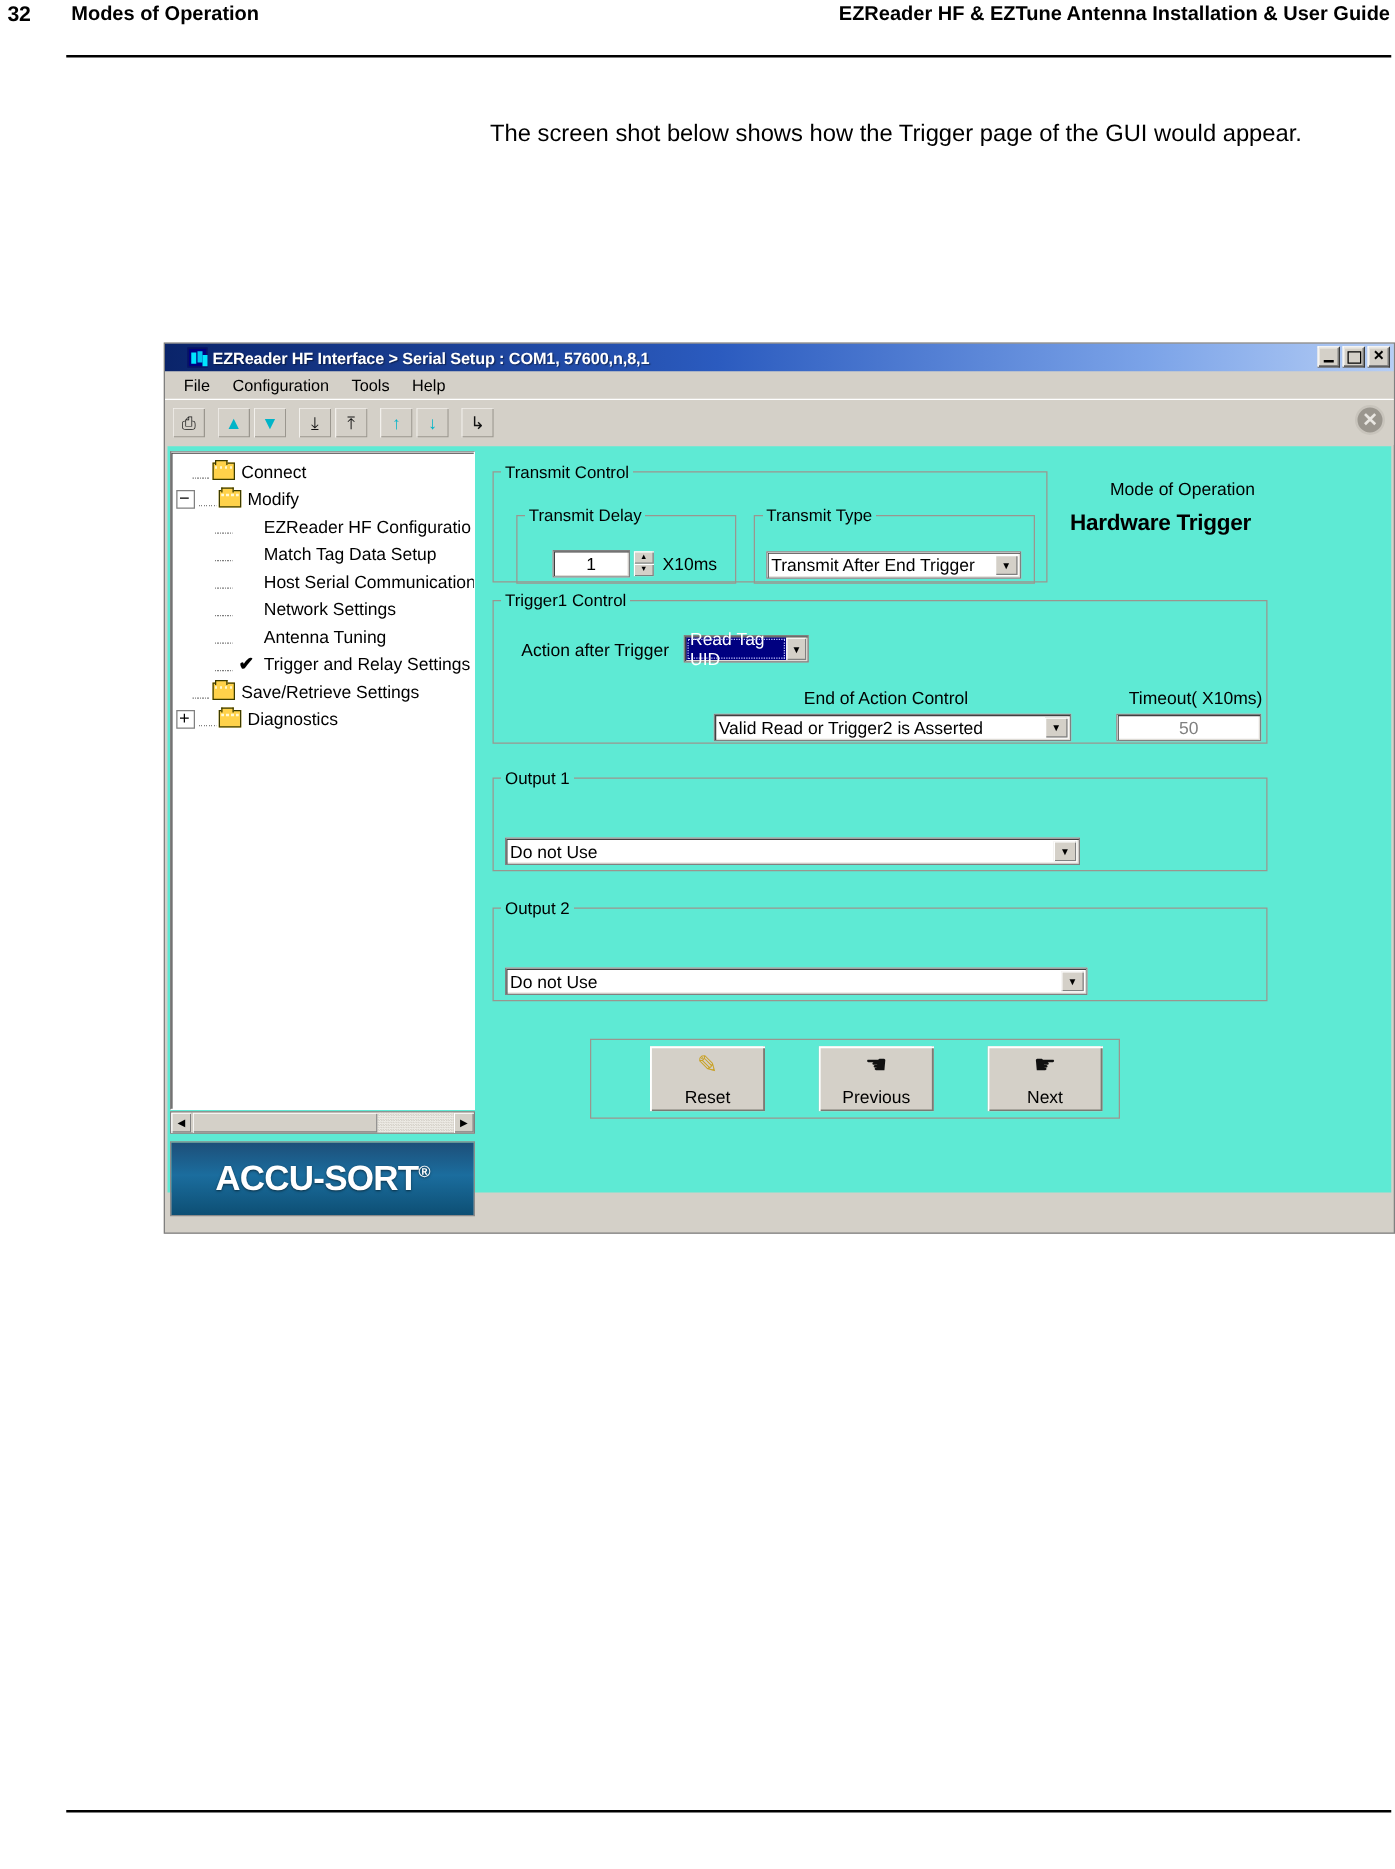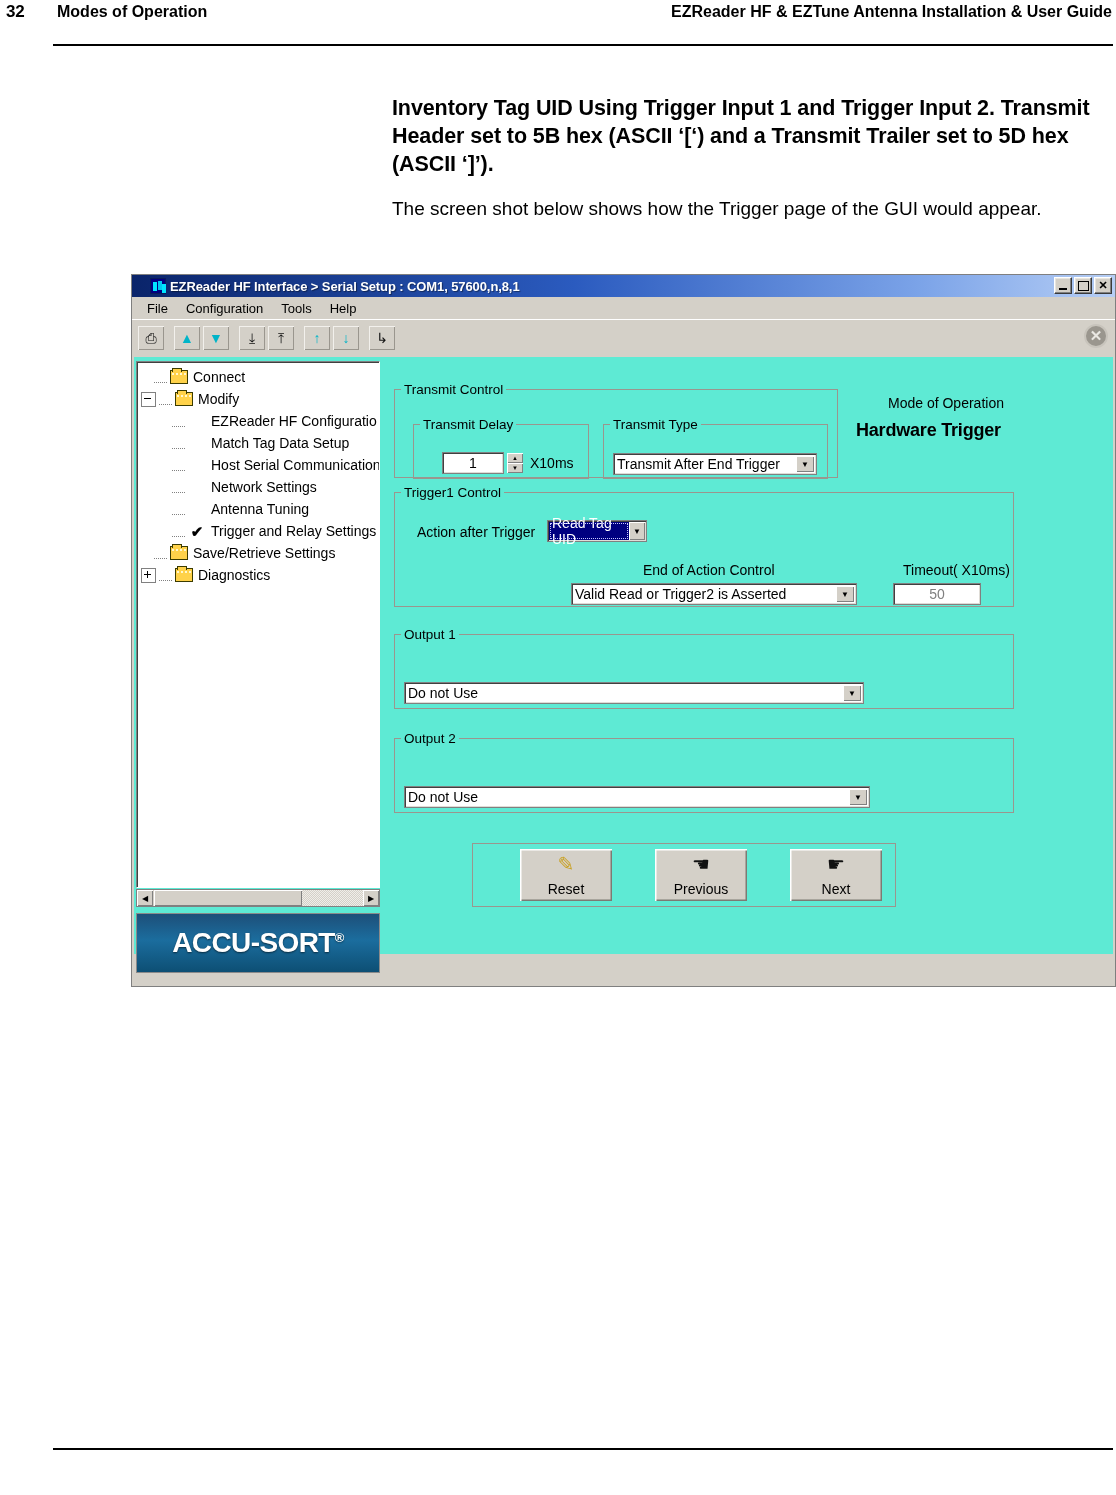--- a/index.html
+++ b/index.html
@@ -241,21 +241,21 @@
     box-sizing: border-box;
     display: flex; align-items: center; justify-content: center;
   }
   .logo .lt {
     color: #fff; font-size: 28px; font-weight: bold; letter-spacing: -0.6px;
     text-shadow: 0 1px 2px rgba(0,0,0,0.55);
   }
   .logo .lt sup { font-size: 13px; vertical-align: super; }
 
   
-  .content { position: absolute; left: 254px; top: 20px; width: 716px; height: 612px; }
+  .content { position: absolute; left: 254px; top: 8px; width: 716px; height: 612px; }
 
   fieldset.grp {
     border: 1px solid #9a968e;
     border-top-color: #9a968e;
     margin: 0; padding: 0;
     position: absolute;
     background: transparent;
     box-sizing: border-box;
   }
   fieldset.grp > legend {
@@ -327,21 +327,21 @@
   .combo-sel .arrow2 {
     width: 18px; height: 18px; margin: 1px 1px 1px 0;
     background: #d4d0c8;
     box-shadow: inset 1px 1px 0 #fff, inset -1px -1px 0 #808080;
     display: flex; align-items: center; justify-content: center; font-size: 8px;
   }
   .lbl-eoac { position: absolute; left: 248px; top: 62px; font-size: 14px; }
   .lbl-tmo  { position: absolute; left: 508px; top: 62px; font-size: 14px; }
   #cmb-eoac { position: absolute; left: 176px; top: 83px; width: 286px; height: 22px; }
   #txt-timeout {
-    position: absolute; left: 498px; top: 83px; width: 88px; height: 22px;
+    position: absolute; left: 498px; top: 83px; width: 116px; height: 22px;
     color: #808080;
   }
 
   #grp-out1 { left: 6px; top: 250px; width: 620px; height: 82px; }
   #grp-out2 { left: 6px; top: 354px; width: 620px; height: 82px; }
   .cmb-out { position: absolute; left: 9px; top: 40px; width: 460px; height: 22px; }
   #grp-out2 .cmb-out { width: 466px; }
 
   #grp-nav {
     left: 84px; top: 466px; width: 424px; height: 64px;
@@ -392,21 +392,20 @@
 <body>
 
 <div class="doc-header">
   <div class="pgnum">32</div>
   <div class="sect">Modes of Operation</div>
   <div class="guide">EZReader HF &amp; EZTune Antenna Installation &amp; User Guide</div>
 </div>
 <div class="rule-top"></div>
 
 <div class="body-col">
-  <h2>Inventory Tag UID Using Trigger Input 1 and Trigger Input 2. Transmit Header set to 5B hex (ASCII ‘[‘) and a Transmit Trailer set to 5D hex (ASCII ‘]’).</h2>
   <p>The screen shot below shows how the Trigger page of the GUI would appear.</p>
 </div>
 
 <div class="app-window">
 
   <div class="titlebar">
     <div class="title-icon"></div>
     <div class="title-text">EZReader HF Interface &gt; Serial Setup : COM1, 57600,n,8,1</div>
     <div class="title-btns">
       <div class="tbtn">

